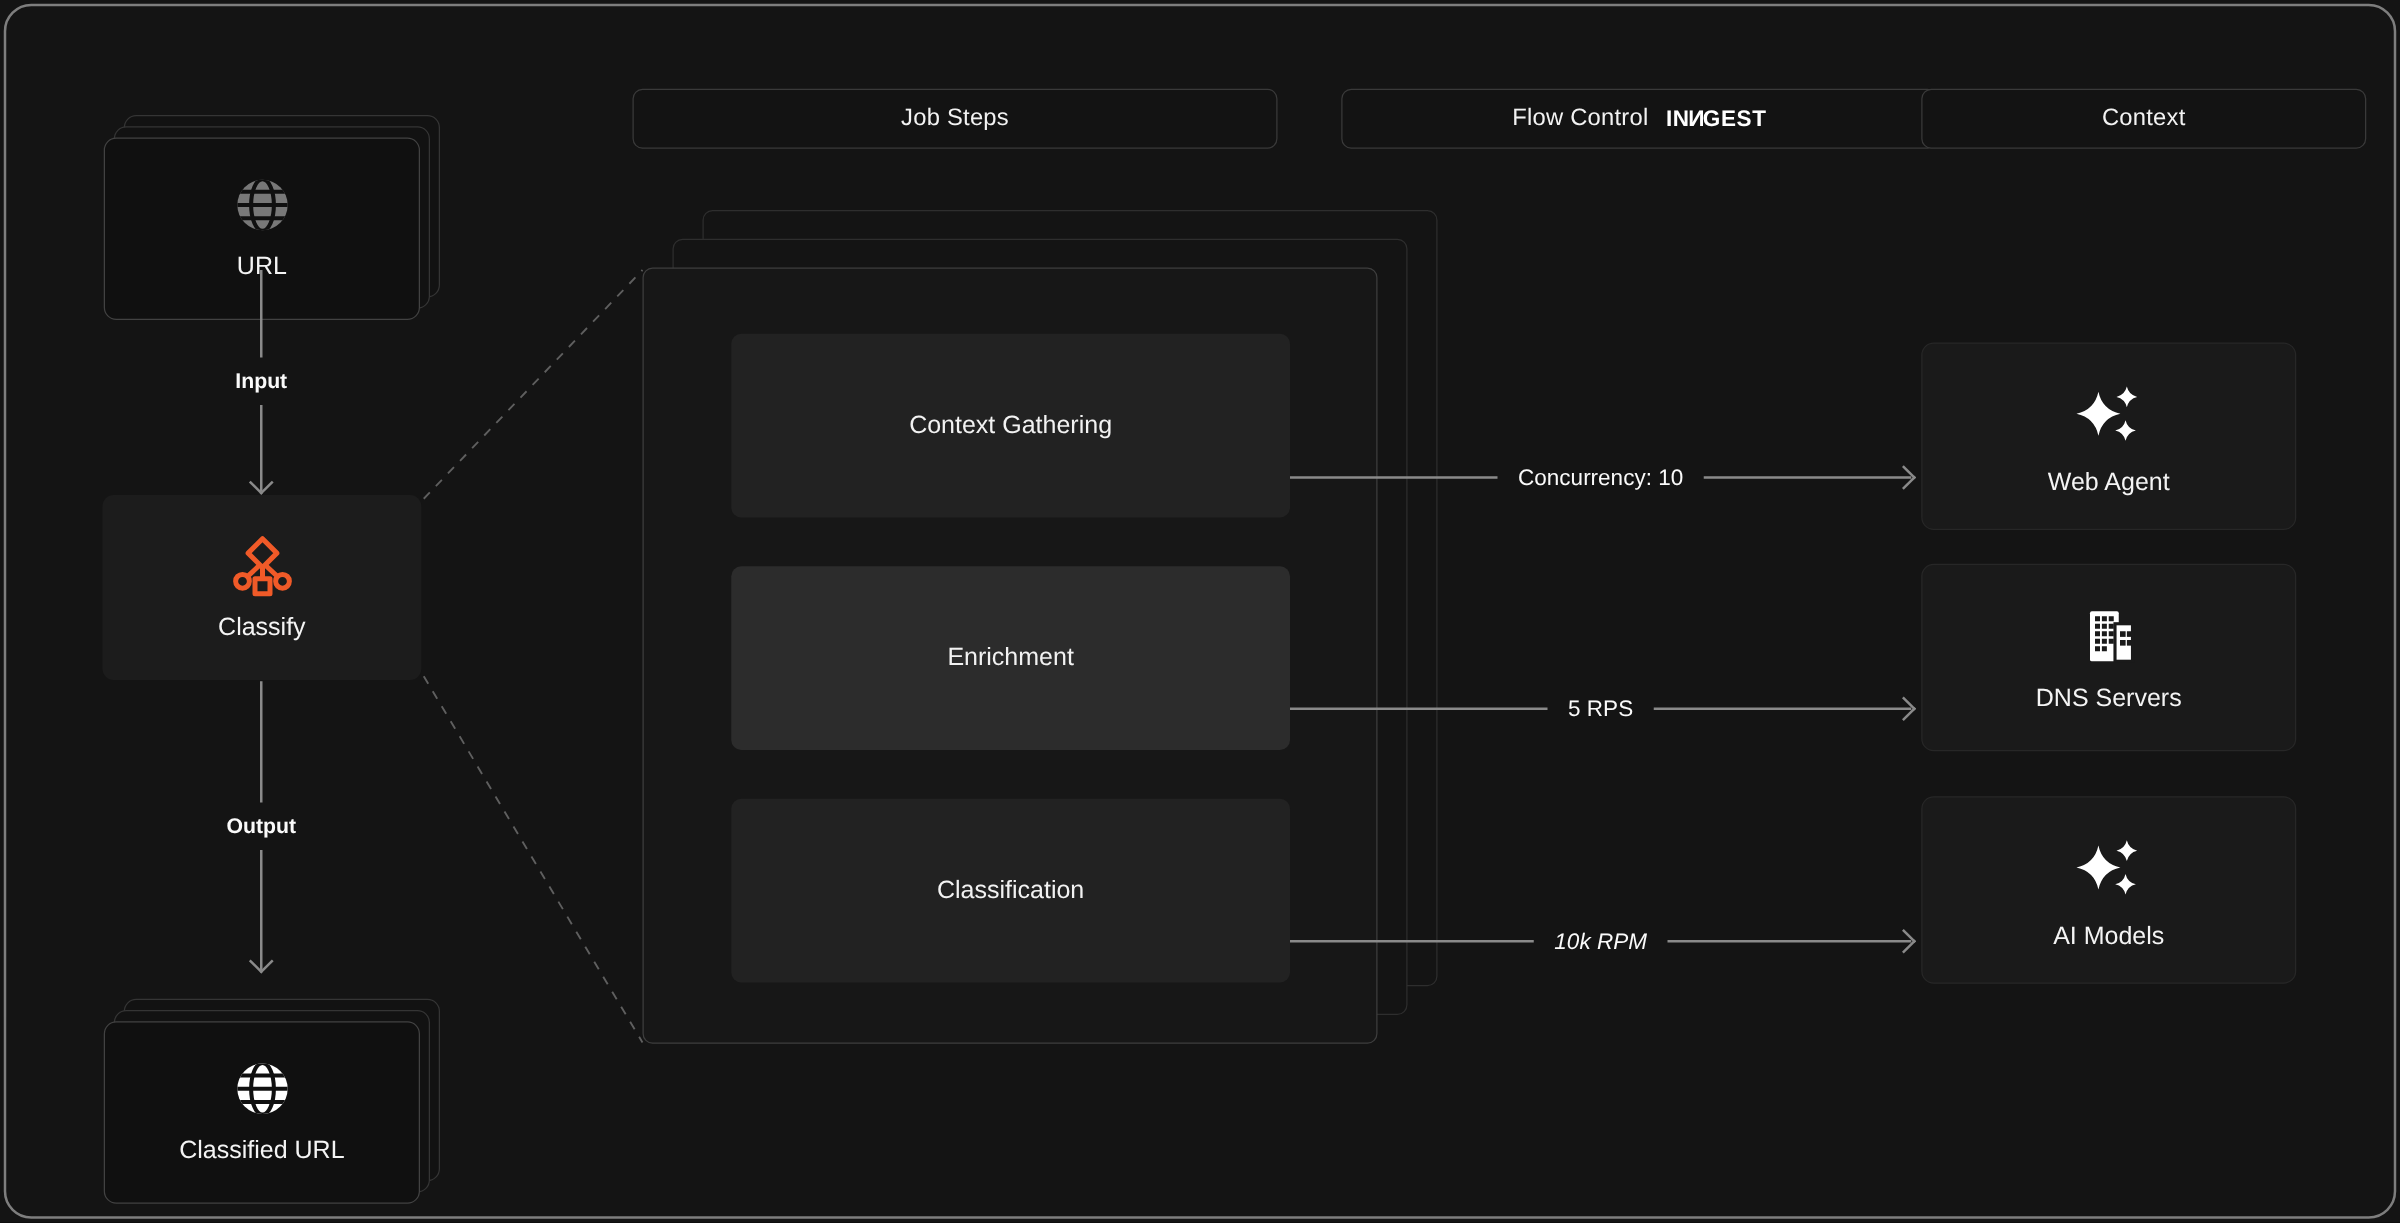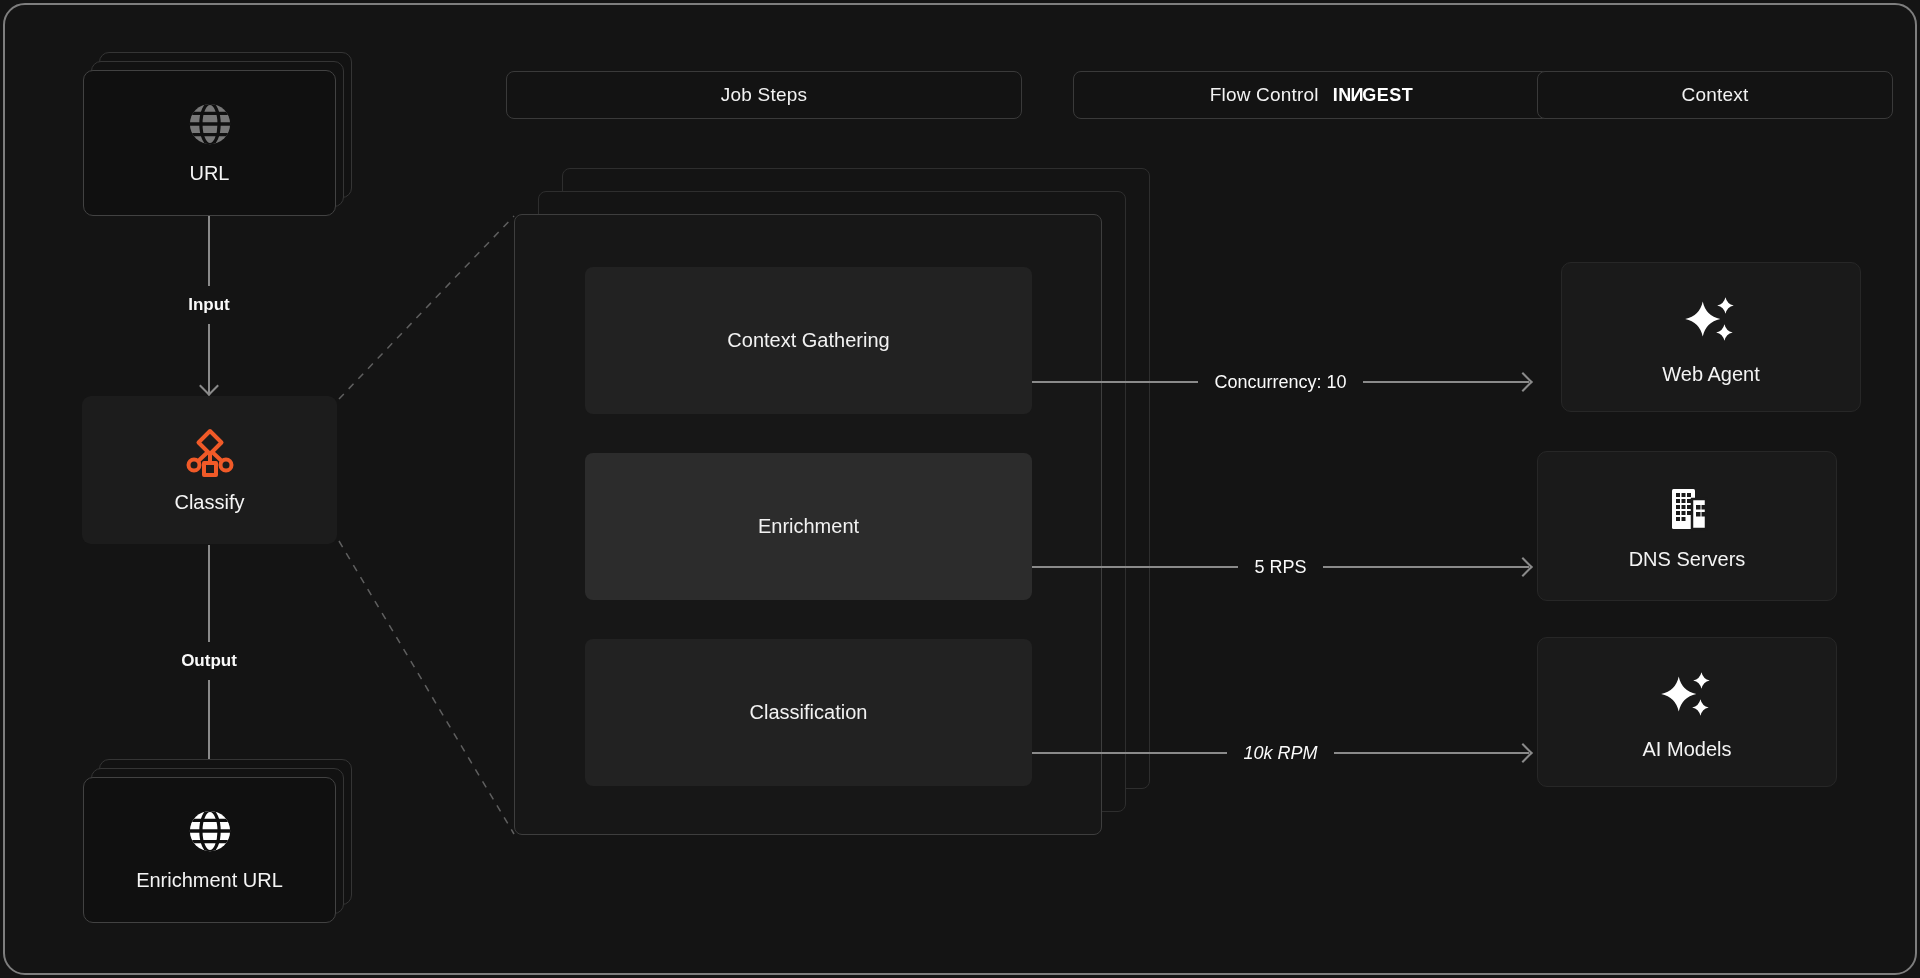--- a/index.html
+++ b/index.html
@@ -13,21 +13,21 @@
 
   
   .pill{position:absolute;top:71px;height:48px;box-sizing:border-box;
     background:#131313;border:1.5px solid #3a3a3a;border-radius:8px;
     display:flex;align-items:center;justify-content:center;gap:14px;
     font-size:19px;color:#f2f2f2;letter-spacing:.2px;}
   .logo{font-weight:bold;font-size:18px;letter-spacing:.5px;color:#ffffff;white-space:nowrap;}
   .logo .flip{display:inline-block;transform:scaleX(-1);margin:0 -1.5px;}
 
   
-  .stack{position:absolute;width:270px;height:160px;}
+  .stack{position:absolute;width:270px;height:160px;margin-top:40px;}
   .ghost{position:absolute;width:253px;height:146px;box-sizing:border-box;
     background:#121212;border:1.5px solid #353535;border-radius:10px;}
   .iocard{position:absolute;width:253px;height:146px;box-sizing:border-box;
     background:#101010;border:1.5px solid #424242;border-radius:10px;
     display:flex;flex-direction:column;align-items:center;justify-content:center;gap:15px;}
   .iotitle{font-size:20px;color:#f4f4f4;}
 
   
   .classify{position:absolute;left:82px;top:396px;width:255px;height:148px;box-sizing:border-box;
     background:#1c1c1c;border-radius:9px;display:flex;flex-direction:column;
@@ -148,21 +148,21 @@
             </clipPath>
           </defs>
         <circle cx="24" cy="24" r="21" fill="#ffffff"></circle>
         <g clip-path="url(#gc2)" stroke="#101010" stroke-width="3.4" fill="none">
           <ellipse cx="24" cy="24" rx="9.5" ry="21.5"></ellipse>
           <path d="M1 24 H47"></path>
             <path d="M2 13 H46"></path>
             <path d="M2 35 H46"></path>
         </g>
       </svg>
-      <div class="iotitle">Enrichment URL</div>
+      <div class="iotitle">Classified URL</div>
     </div>
   </div>
 
   <div class="panelwrap">
     <div class="pghost dots" style="left:48px;top:0;"></div>
     <div class="pghost dots" style="left:24px;top:23px;"></div>
     <div class="pfront dots">
       <div class="step hl" style="top:238px;">
         <span>Enrichment</span>
       </div>
@@ -187,21 +187,21 @@
     <div class="hseg"></div>
     <div class="chevr"></div>
   </div>
   <div class="hconn" style="top:697px;font-style:italic;">
     <div class="hseg"></div>
     <div class="hlabel">10k RPM</div>
     <div class="hseg"></div>
     <div class="chevr"></div>
   </div>
 
-  <div class="ctxcard dots" style="top:262px;margin-left:24px;">
+  <div class="ctxcard dots" style="top:274px;">
     <svg width="62" height="62" viewBox="0 0 60 60" fill="#ffffff">
       <path d="M22 12 Q25 26 39 29 Q25 32 22 46 Q19 32 5 29 Q19 26 22 12 Z"></path>
       <path d="M44 8 Q45.5 14.5 52 16 Q45.5 17.5 44 24 Q42.5 17.5 36 16 Q42.5 14.5 44 8 Z"></path>
       <path d="M43 34 Q44.5 40.5 51 42 Q44.5 43.5 43 50 Q41.5 43.5 35 42 Q41.5 40.5 43 34 Z"></path>
     </svg>
     <div class="ctxtitle">Web Agent</div>
   </div>
 
   <div class="ctxcard dots" style="top:451px;">
     <svg width="54" height="54" viewBox="0 0 54 54">

